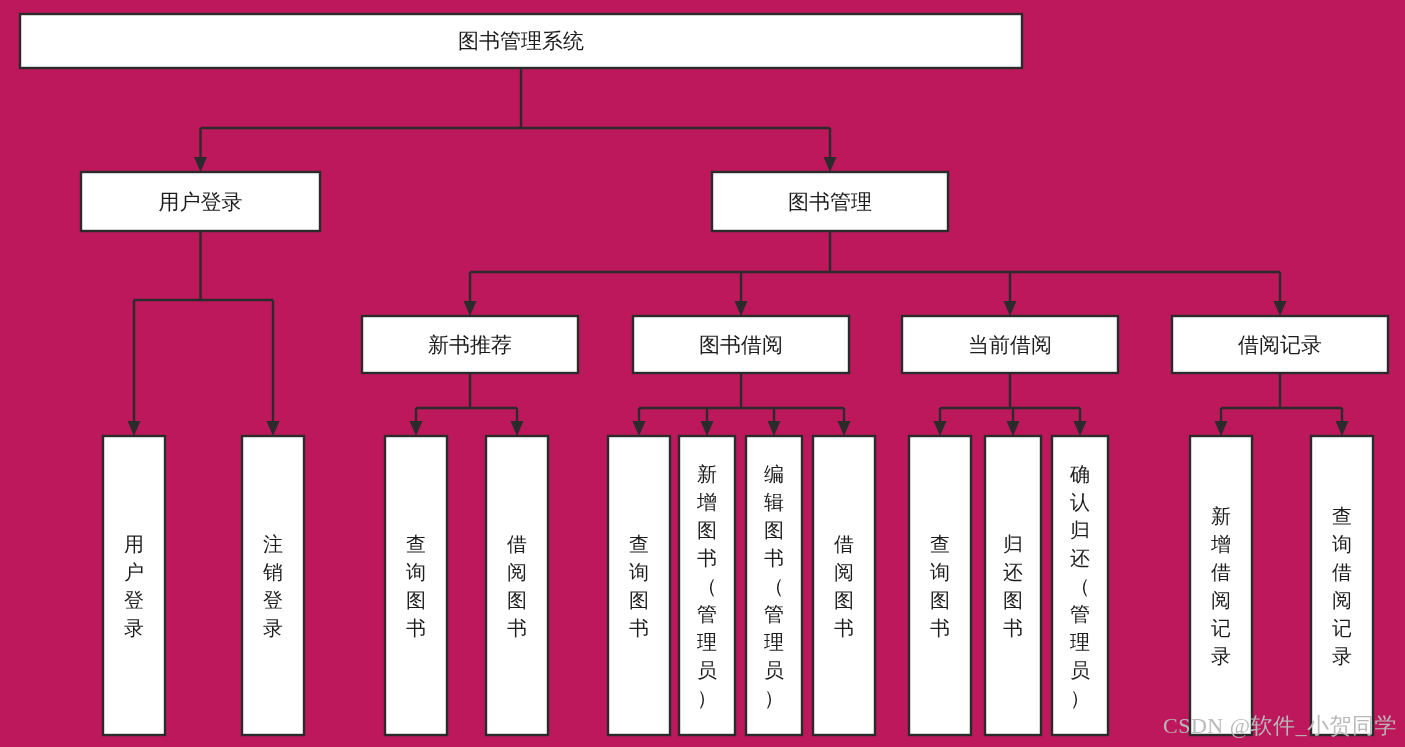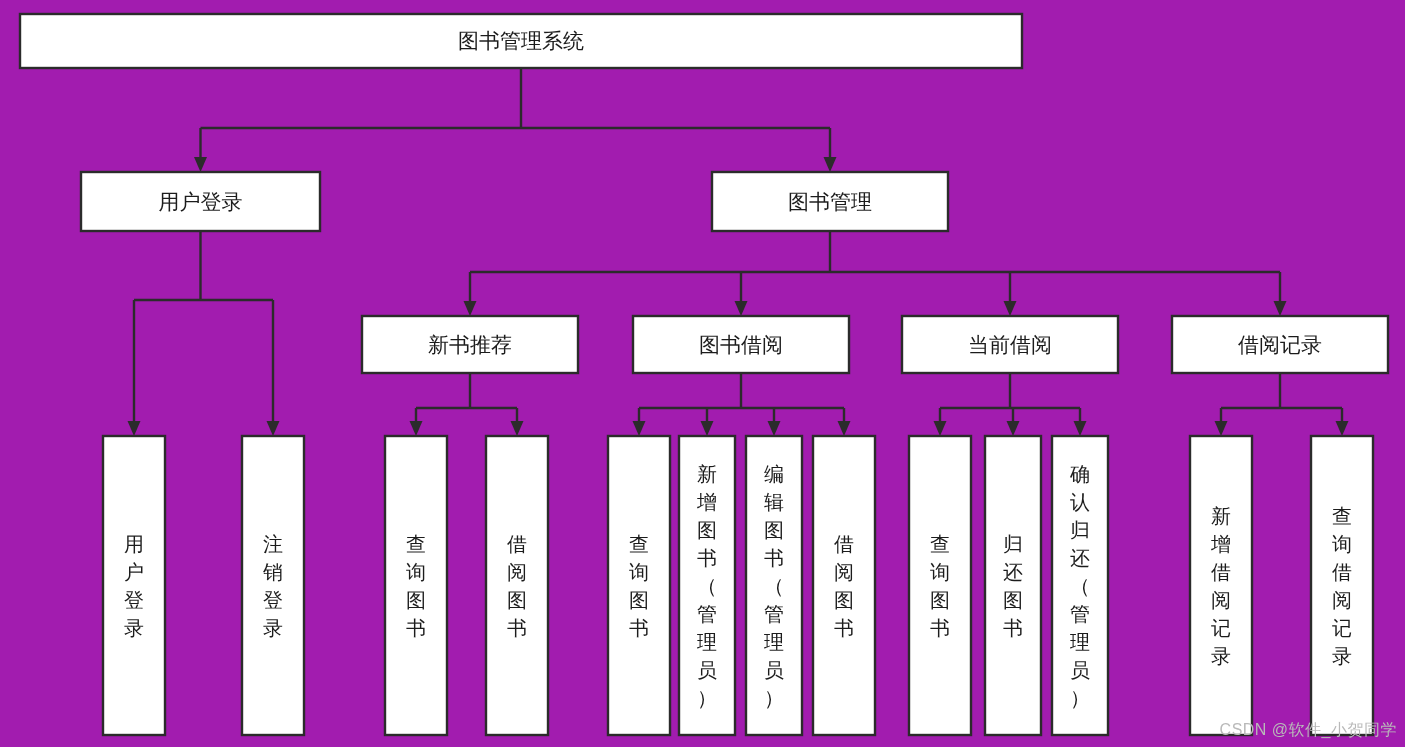--- a/index.html
+++ b/index.html
@@ -10,21 +10,21 @@
   body {
     width: 1405px;
     height: 747px;
     overflow: hidden;
     font-family: "DejaVu Sans", "Liberation Sans", sans-serif;
   }
   #diagram-root {
     position: relative;
     width: 1405px;
     height: 747px;
-    background: #a21caf;
+    background: #be185d;
   }
   svg.tree-canvas {
     position: absolute;
     left: 0;
     top: 0;
     width: 1405px;
     height: 747px;
     display: block;
   }
   .node-rect {
@@ -52,22 +52,22 @@
   .node-label-v-char {
     font-family: "DejaVu Sans", "Liberation Sans", sans-serif;
     font-size: 20px;
     fill: #1c1c1c;
     text-anchor: middle;
   }
   .watermark {
     position: absolute;
     right: 8px;
     bottom: 6px;
-    font-family: Liberation Sans, sans-serif;
-    font-size: 16px;
+    font-family: Liberation Serif, serif;
+    font-size: 22px;
     color: #b9b9b9;
     letter-spacing: 0.5px;
     white-space: nowrap;
     user-select: none;
   }
 </style>
 </head>
 <body>
 
 <div id="diagram-root">

